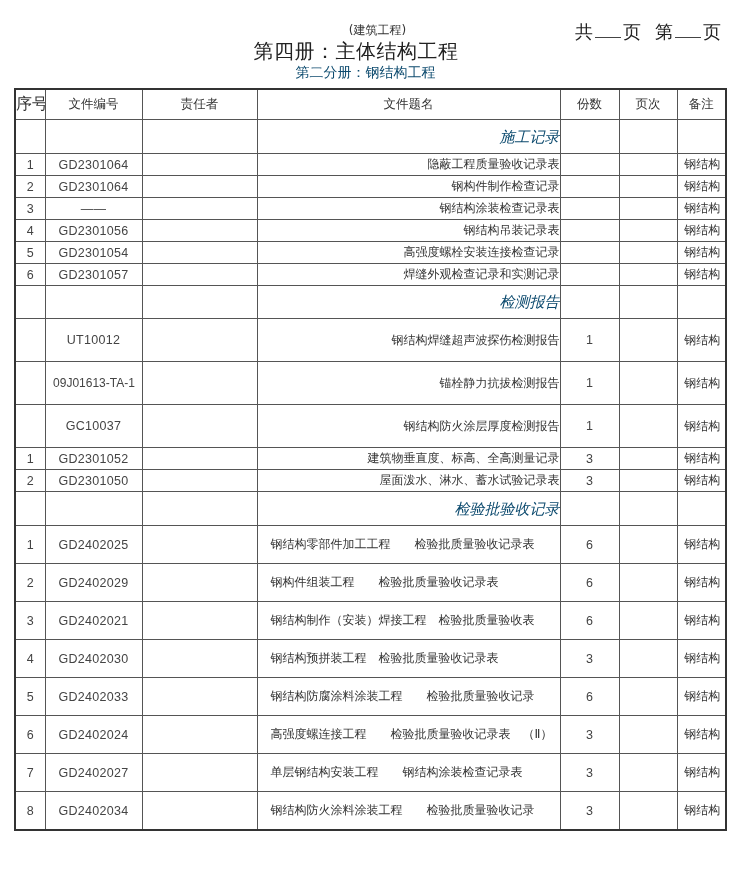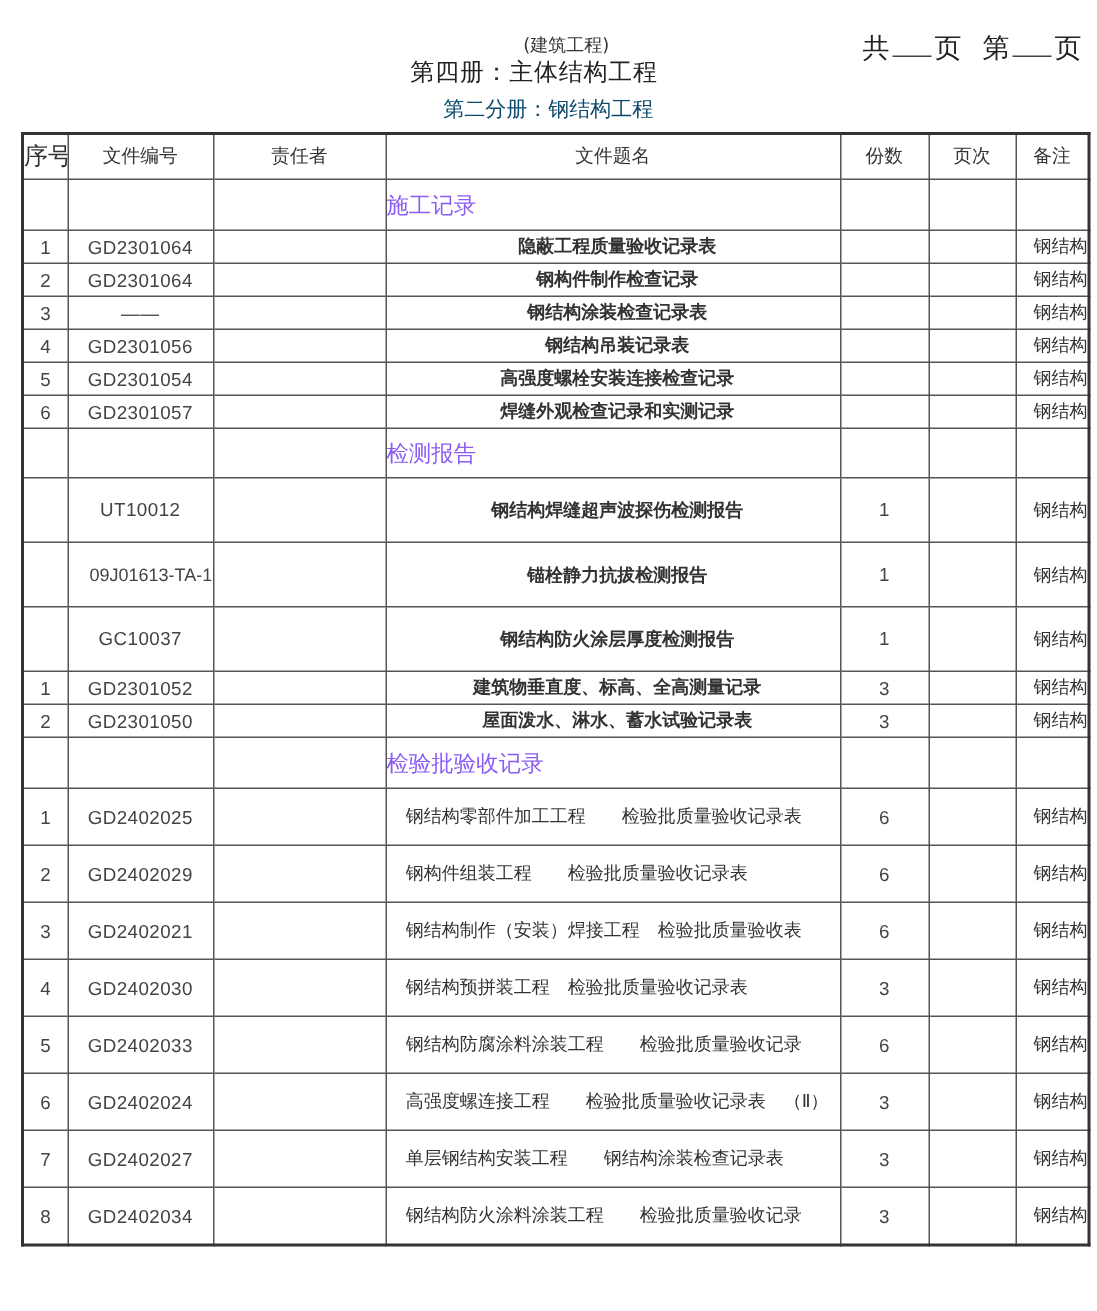--- a/index.html
+++ b/index.html
@@ -2,45 +2,45 @@
 <html><head>
 <meta charset="utf-8">
 <style>
   html, body { margin: 0; padding: 0; background: #ffffff; }
   body { width: 731px; height: 874px; position: relative; overflow: hidden;
          font-family: "DejaVu Sans", sans-serif; color: #333; }
   .hdr-sub { position: absolute; left: 12px; width: 731px; top: 22px; text-align: center;
              font-size: 12px; color: #333; }
   .hdr-sub span { margin-left: 0px; }
   .hdr-title { position: absolute; left: 0; width: 712px; top: 38px; text-align: center;
-               font-size: 16px; color: #222; letter-spacing: 0.5px; }
+               font-size: 20px; color: #222; letter-spacing: 0.5px; }
   .hdr-subtitle { position: absolute; left: 0; width: 731px; top: 64px; text-align: center;
                   font-size: 14px; color: #0c4a6e; }
   .pager { position: absolute; left: 575px; top: 20px; font-size: 18px; color: #222; white-space: nowrap; }
   .pager .blank { display: inline-block; width: 26px; border-bottom: 1px solid #444; margin: 0 2px; height: 12px; vertical-align: baseline; }
   .pager .gap { display: inline-block; width: 14px; }
 
   table { position: absolute; left: 14px; top: 88px; border-collapse: collapse;
           table-layout: fixed; width: 711px; border: 2px solid #333; }
   td, th { border: 1px solid #555; padding: 0; font-size: 12px; color: #333; font-weight: normal;
            overflow: hidden; white-space: nowrap; }
   th { height: 29px; font-size: 12.5px; text-align: center; }
   td.c { text-align: center; }
-  td.l { text-align: center; padding-left: 6px; font-weight: bold; }
+  td.l { text-align: right; padding-left: 6px; }
   td.l0 { text-align: left; padding-left: 13px; }
-  td.sec { text-align: left; font-size: 15px; color: #8b5cf6; white-space: normal; line-height: 22px; }
+  td.sec { text-align: right; font-size: 15px; color: #0c4a6e; white-space: normal; line-height: 22px; font-style: italic; }
   tr.r22 td { height: 21px; }
   tr.r42 td { height: 42px; }
   tr.r37 td { height: 37px; }
   tr.sec33 td { height: 32px; }
   tr.sec44 td { height: 43px; }
   tr.sec34 td { height: 33px; }
   .num { font-family: "Liberation Sans", sans-serif; font-size: 12.5px; color: #444; }
   .code { font-family: "Liberation Sans", sans-serif; font-size: 12.5px; color: #444; letter-spacing: 0.3px; }
-  .remark { font-size: 12px; padding-left: 2px; text-align: right; }
+  .remark { font-size: 12px; padding-left: 2px; text-align: center; }
 </style>
 </head>
 <body>
 
 <div class="hdr-sub"><span>(建筑工程)</span></div>
 <div class="hdr-title">第四册：主体结构工程</div>
 <div class="hdr-subtitle">第二分册：钢结构工程</div>
 <div class="pager">
   <span>共</span><span class="blank"></span><span>页</span><span class="gap"></span><span>第</span><span class="blank"></span><span>页</span>
 </div>
@@ -145,21 +145,21 @@
       <td class="c num"></td>
       <td class="c code">UT10012</td>
       <td></td>
       <td class="l">钢结构焊缝超声波探伤检测报告</td>
       <td class="c num">1</td>
       <td class="c"></td>
       <td class="remark">钢结构</td>
     </tr>
     <tr class="r42">
       <td class="c num"></td>
-      <td class="code" style="text-align:right;padding-left:1px;font-size:12px;letter-spacing:0">09J01613-TA-1</td>
+      <td class="code" style="text-align:center;padding-left:1px;font-size:12px;letter-spacing:0">09J01613-TA-1</td>
       <td></td>
       <td class="l">锚栓静力抗拔检测报告</td>
       <td class="c num">1</td>
       <td class="c"></td>
       <td class="remark">钢结构</td>
     </tr>
     <tr class="r42">
       <td class="c num"></td>
       <td class="c code">GC10037</td>
       <td></td>

